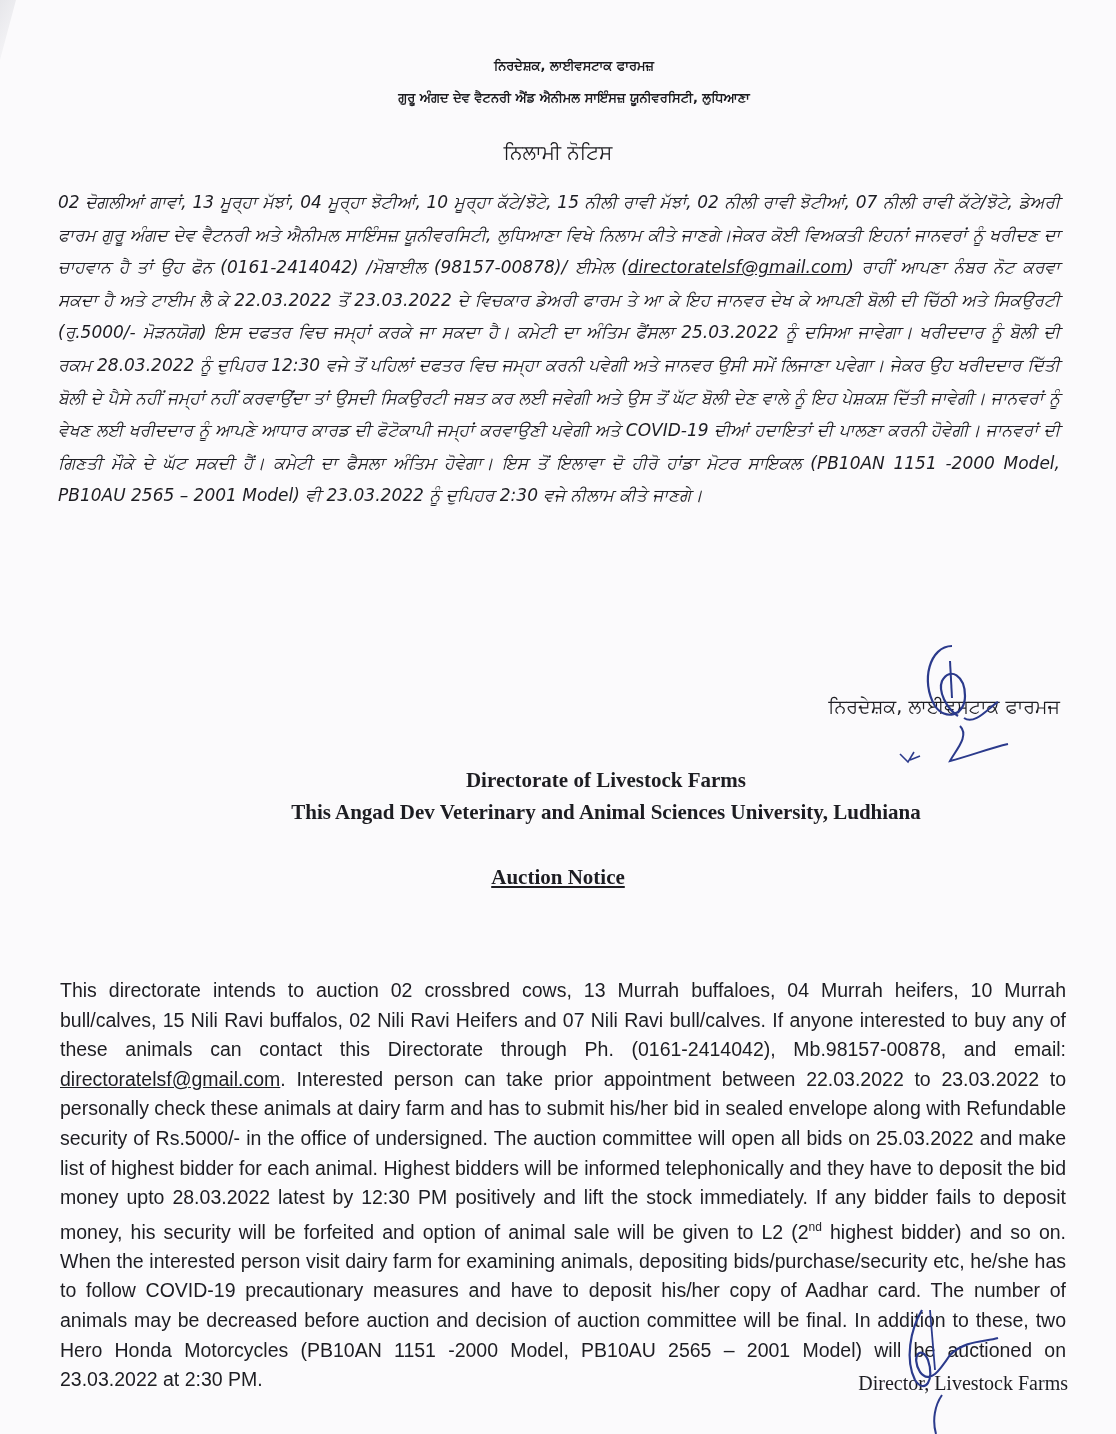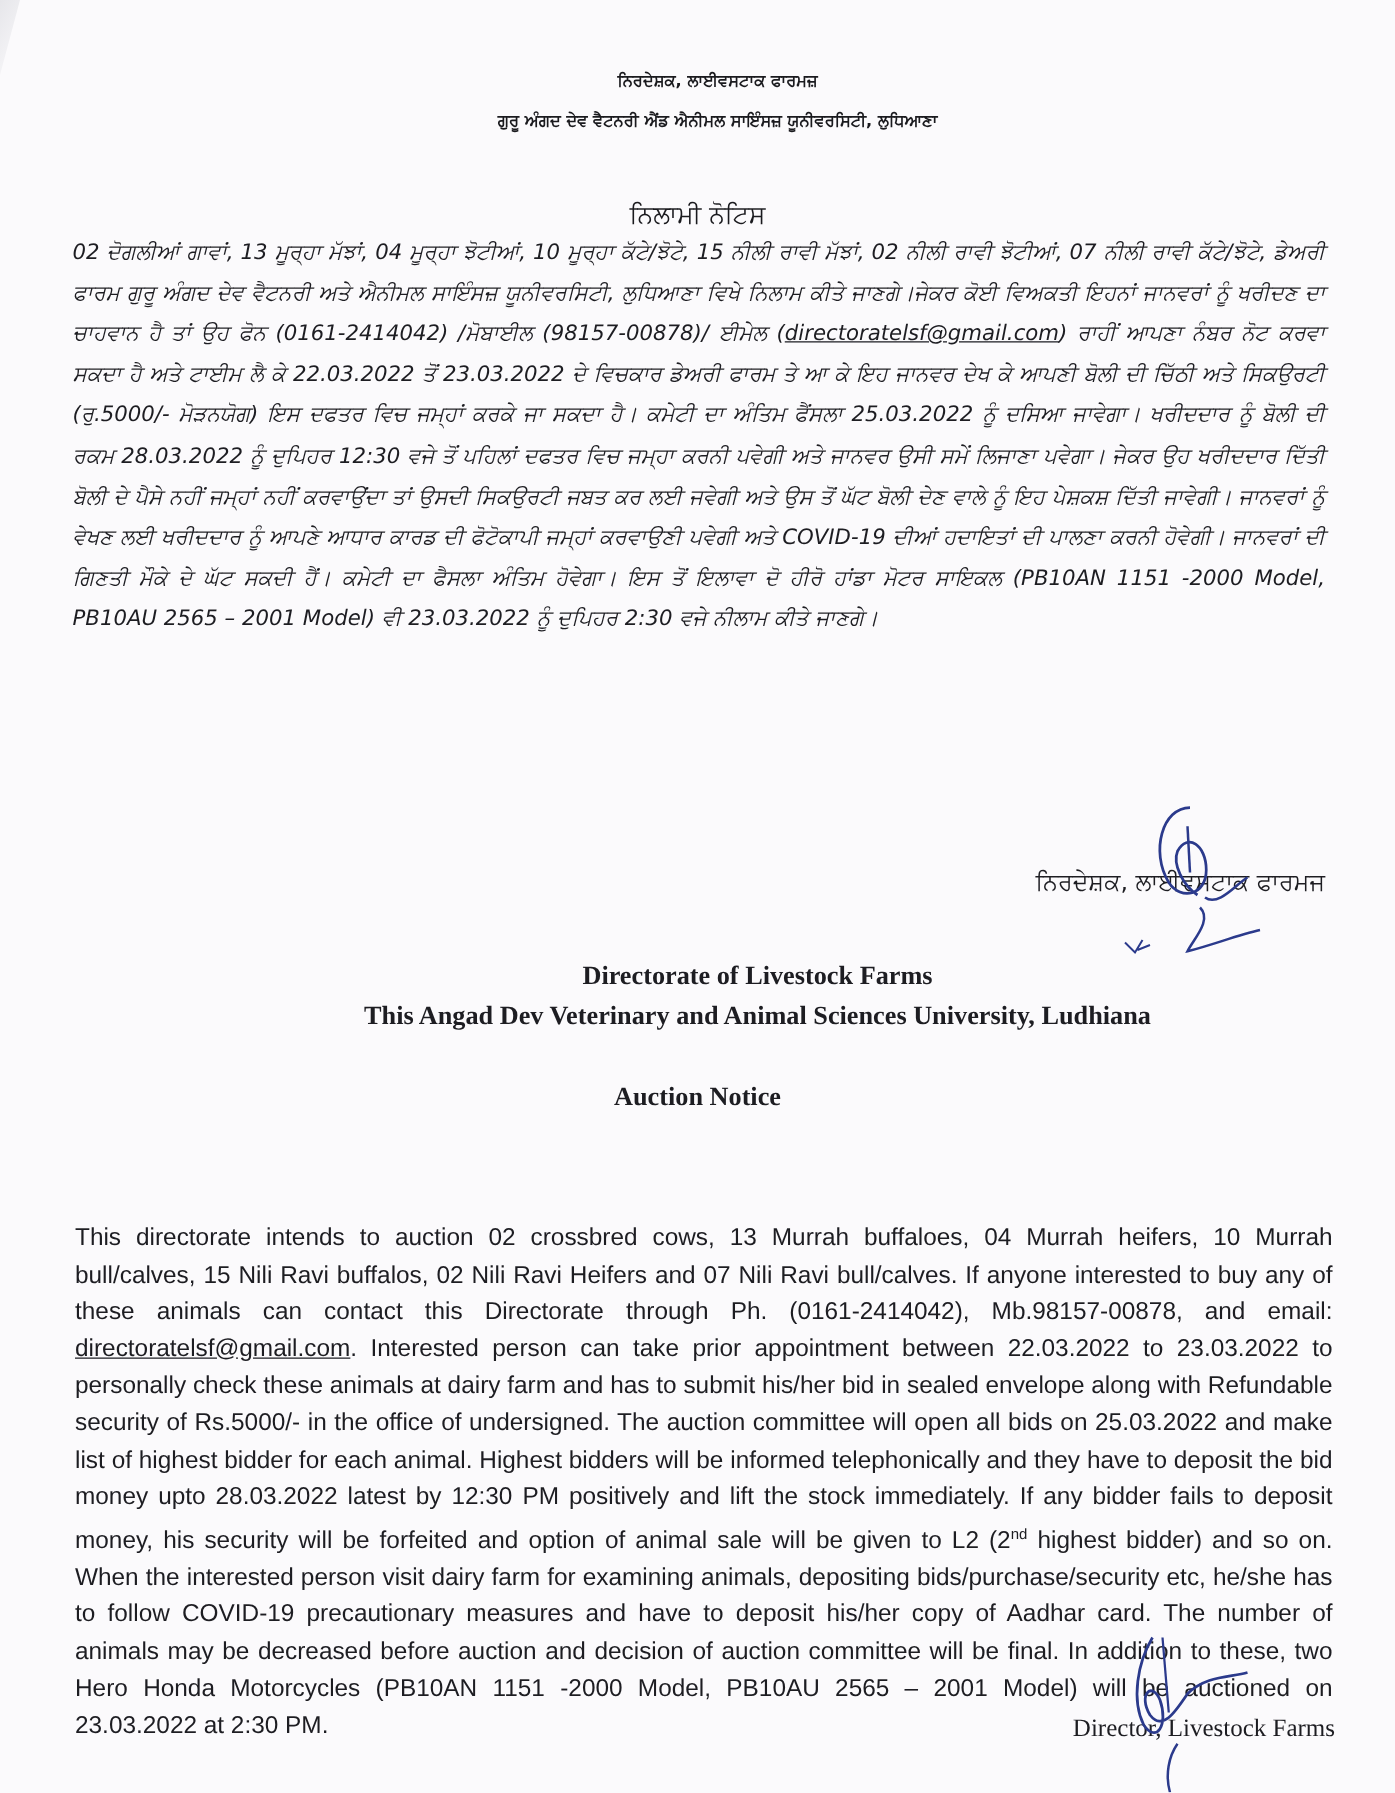--- a/index.html
+++ b/index.html
@@ -15,40 +15,40 @@
     background: linear-gradient(120deg, #e6e6ea 0%, #fbfafc 70%);
     clip-path: polygon(0 0, 40% 0, 0 100%);
   }
   .pa-head {
     position: absolute; left: 16px; width: 1116px; text-align: center;
     font-family: "DejaVu Sans", sans-serif; font-size: 13px; font-weight: bold;
     color: #1a1a1e;
   }
   .pa-title {
     position: absolute; left: 0; width: 1116px; text-align: center;
-    font-family: "DejaVu Sans", sans-serif; font-size: 20px; color: #1a1a1e; margin-top: 19px;
+    font-family: "DejaVu Sans", sans-serif; font-size: 20px; color: #1a1a1e;
   }
   .pa-body {
     position: absolute; left: 58px; top: 186px; width: 1002px;
     font-family: "DejaVu Sans", sans-serif; font-size: 17px;
     line-height: 32.6px; text-align: justify; text-align-last: left; font-style: italic;
   }
   .pa-sign {
     position: absolute; right: 56px; top: 695px;
     font-family: "DejaVu Sans", sans-serif; font-size: 19px;
   }
   .en-head {
     position: absolute; left: 0; width: 1116px; text-align: center;
     font-family: "Liberation Serif", serif; font-weight: bold; font-size: 21px; padding-left: 48px;
   }
   .en-title {
     position: absolute; left: 0; width: 1116px; text-align: center;
     font-family: "Liberation Serif", serif; font-weight: bold; font-size: 21px;
   }
-  .en-title span { }
+  .en-title span { text-decoration: underline; }
   .en-body {
     position: absolute; left: 60px; top: 976px; width: 1006px;
     font-family: Liberation Sans, sans-serif; font-size: 19.5px;
     line-height: 29.6px; text-align: justify; text-align-last: left;
   }
   .en-sign {
     position: absolute; right: 48px; top: 1372px;
     font-family: "Liberation Serif", serif; font-size: 20px;
   }
   .link { text-decoration: underline; }

